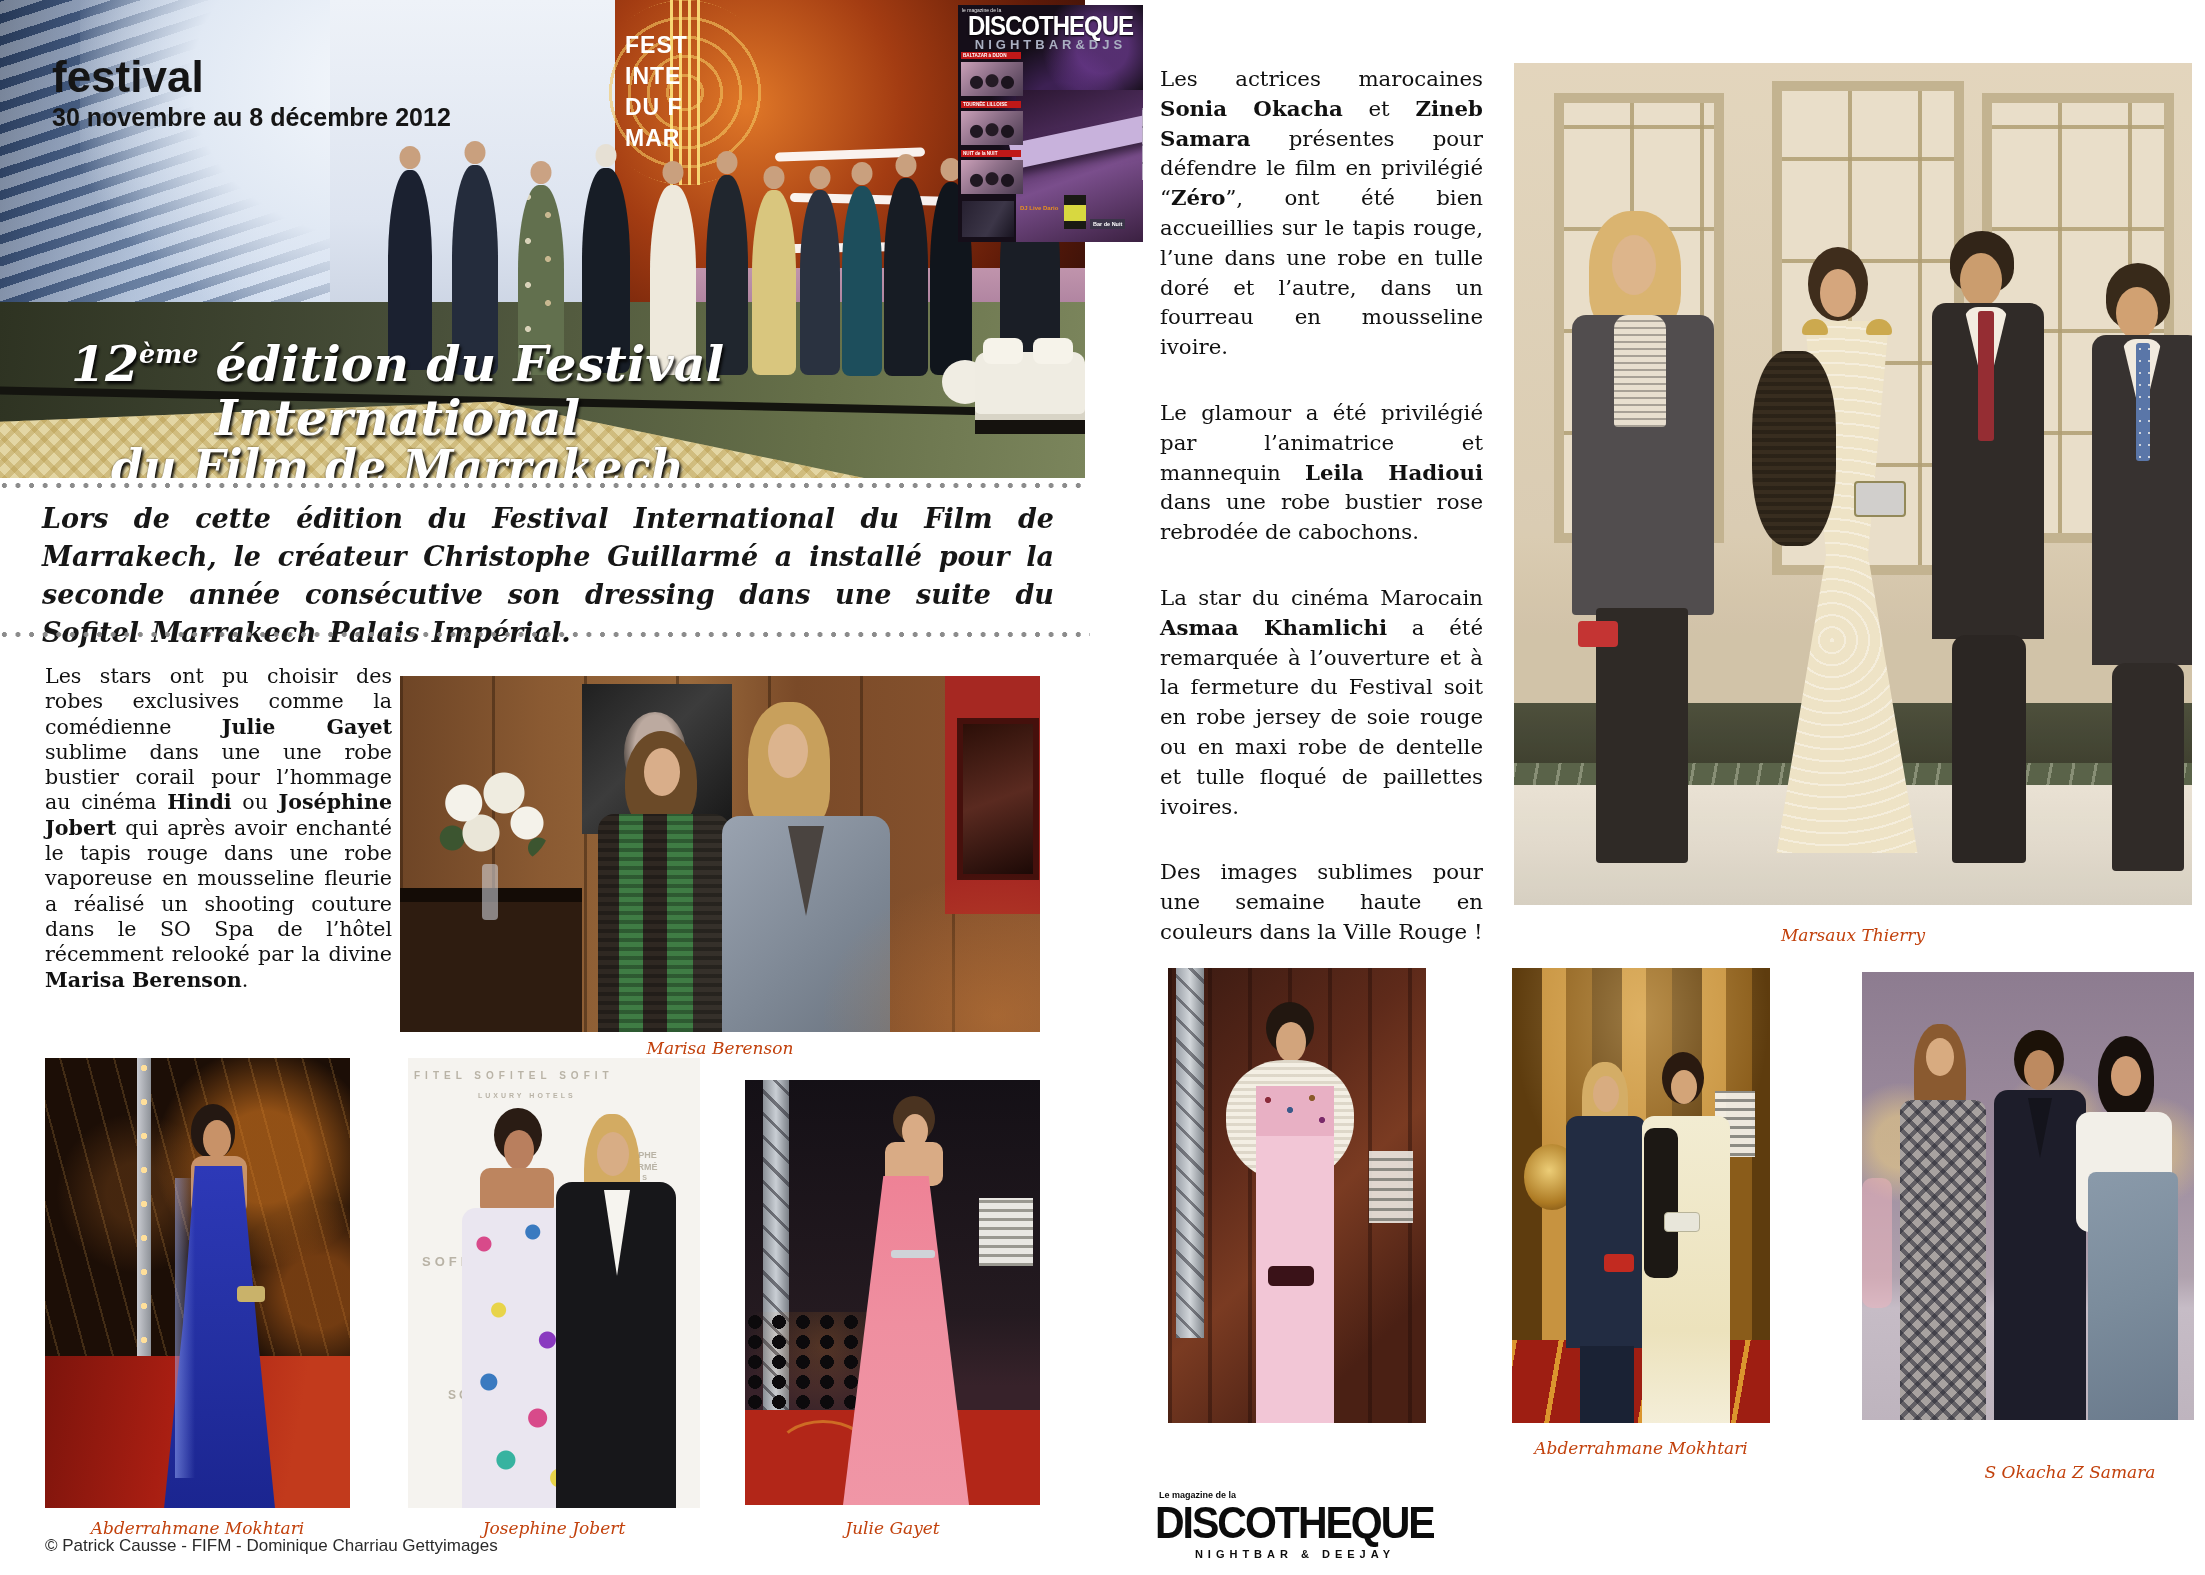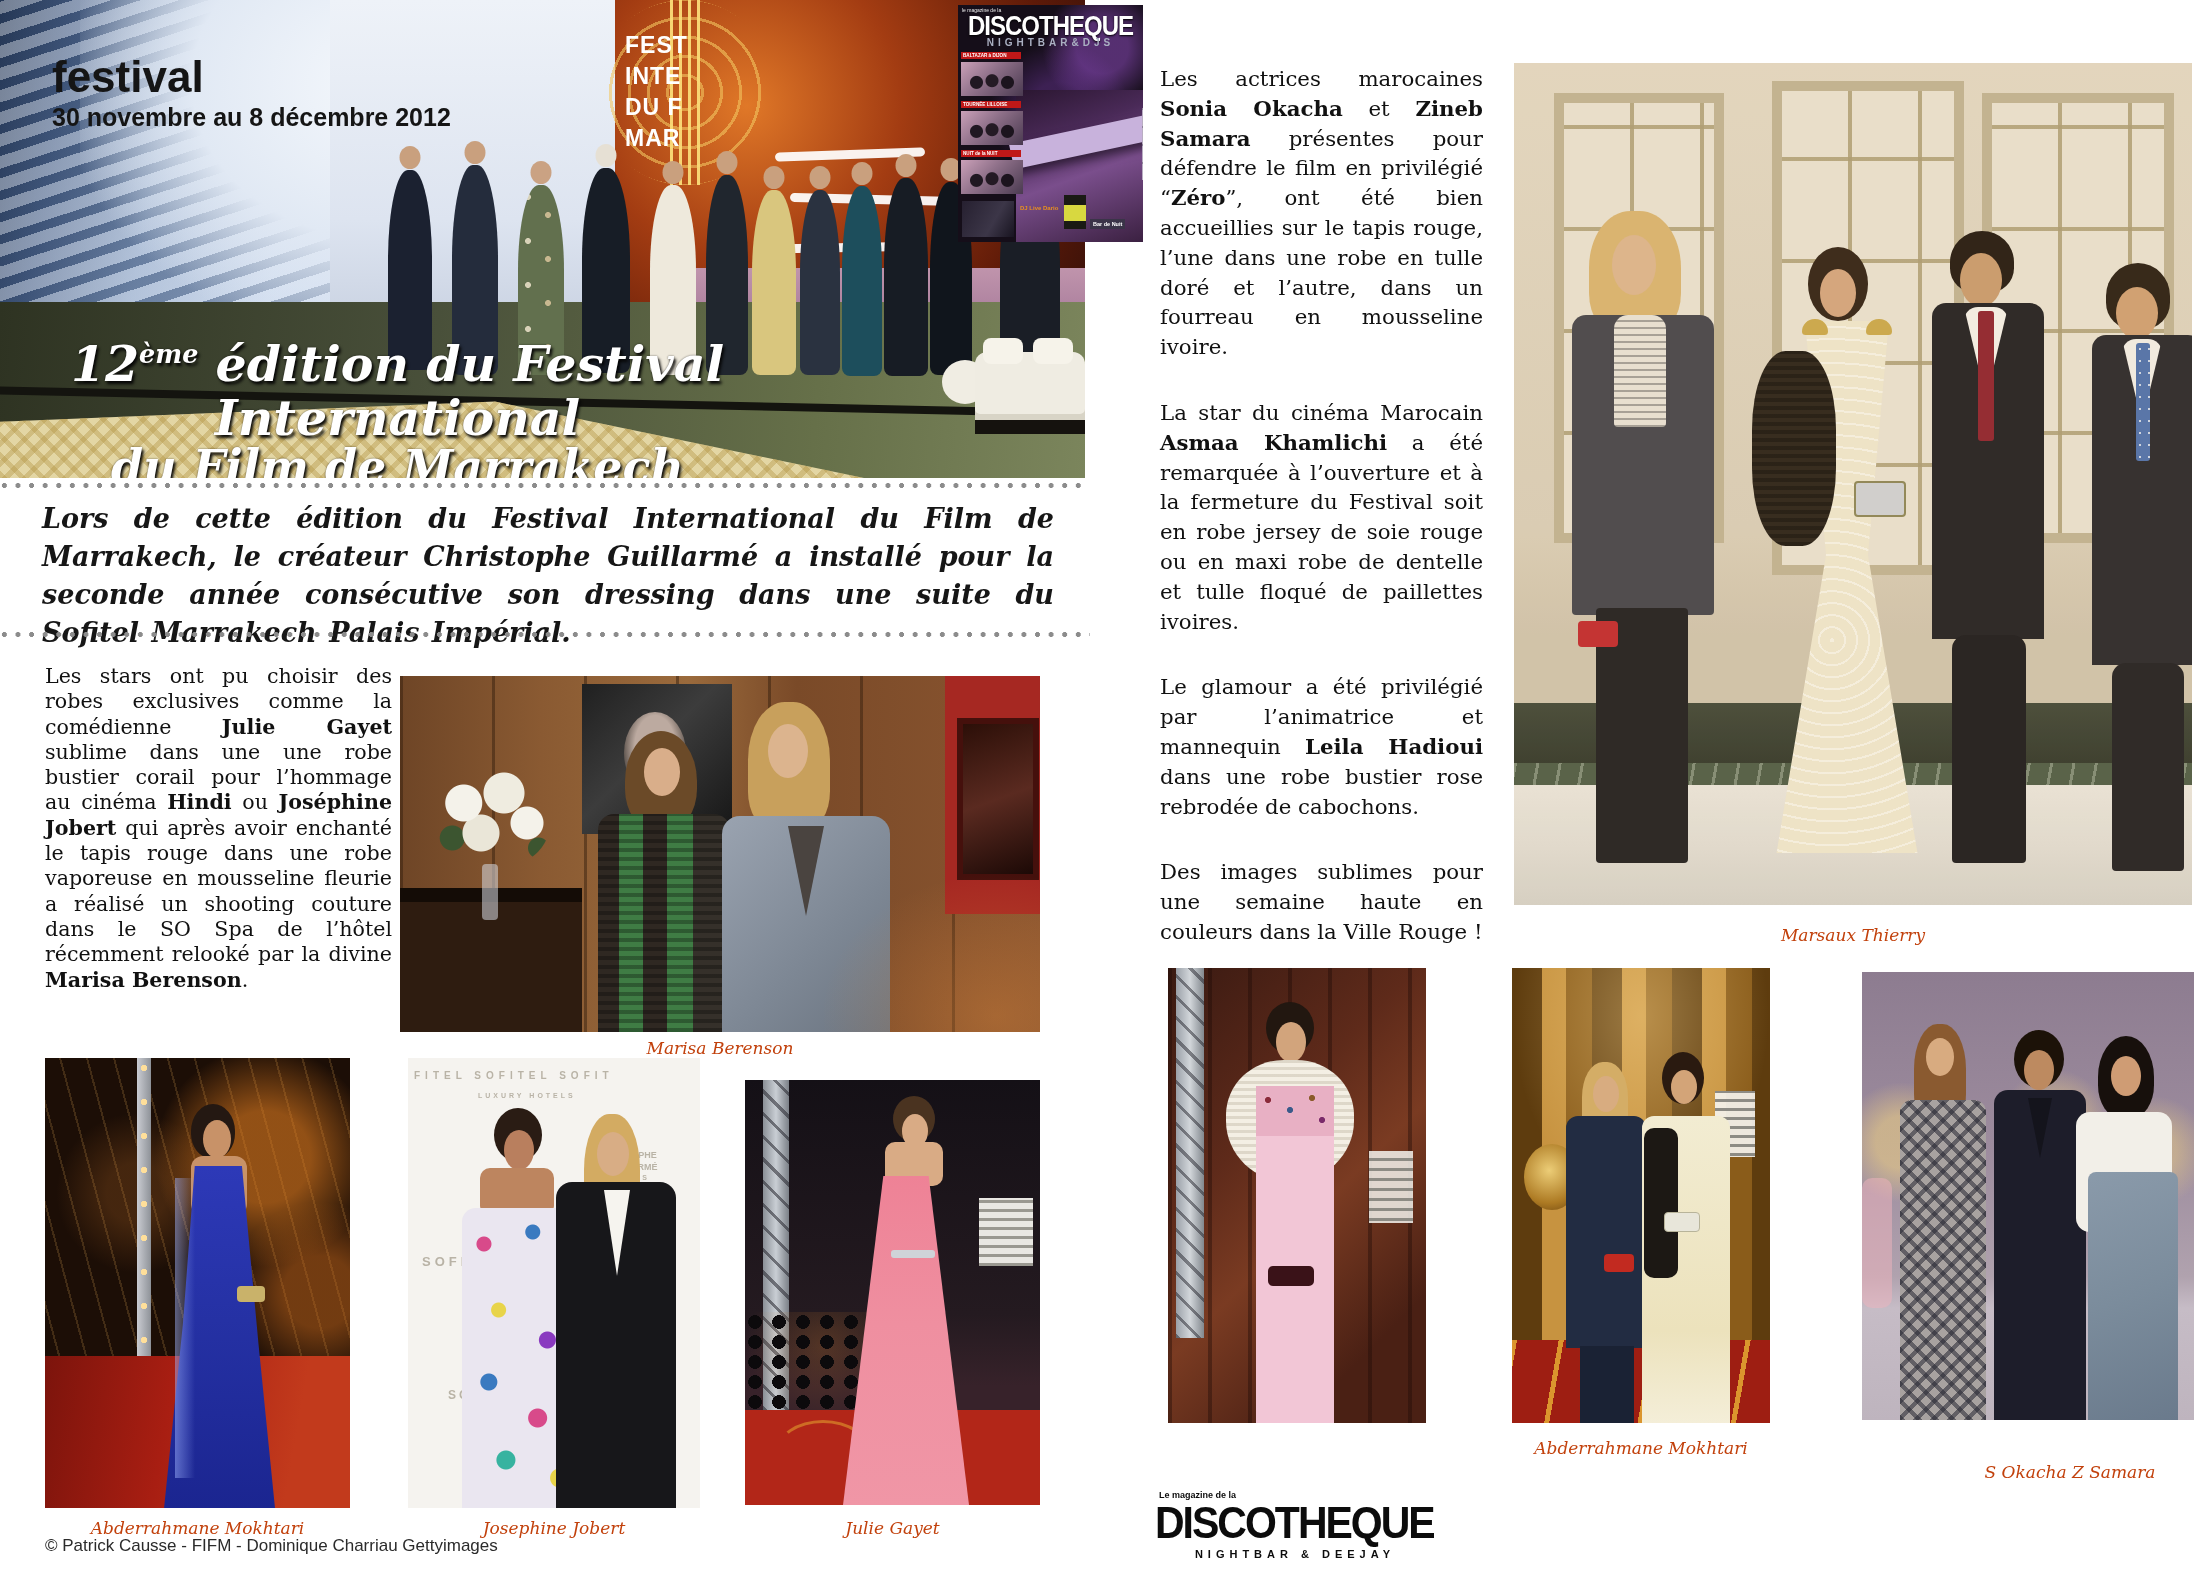--- a/index.html
+++ b/index.html
@@ -39,21 +39,21 @@
   .cover .bartop{position:absolute;left:-6px;top:38px;width:150px;height:26px;background:#c8b2dc;
      transform:rotate(-12deg);box-shadow:0 6px 10px rgba(0,0,0,.5);}
   .cover .cabinet{position:absolute;left:126px;top:18px;width:44px;height:72px;background:#b9aec2;
      background-image:linear-gradient(#8d8298 2px,rgba(0,0,0,0) 2px);background-size:100% 18px;}
   .cover .mast{position:absolute;left:4px;top:2px;font-family:"Liberation Sans",sans-serif;
      font-size:5px;color:#eee;}
   .cover .ttl{position:absolute;left:2px;top:7px;width:181px;text-align:center;color:#fff;
      font-family:"Liberation Sans",sans-serif;font-weight:bold;font-size:24px;letter-spacing:-1px;
      transform:scaleY(1.12);text-shadow:0 1px 2px #000;}
   .cover .sub{position:absolute;left:2px;top:32px;width:181px;text-align:center;color:#aab0c2;
-     font-family:"Liberation Sans",sans-serif;font-weight:bold;font-size:10px;letter-spacing:4px;}
+     font-family:"Liberation Sans",sans-serif;font-weight:bold;font-size:13px;letter-spacing:4px;}
   .cover .lab{position:absolute;background:#c01818;color:#fff;font-family:"Liberation Sans",sans-serif;
      font-weight:bold;font-size:4.6px;padding:1px 2px;width:56px;}
   .cover .thumb{position:absolute;width:62px;height:34px;
      background:linear-gradient(135deg,#caa0b8 0%,#8d6f88 45%,#4a3a50 100%);
      background-image:radial-gradient(circle at 25% 60%,#201822 0 6px,rgba(0,0,0,0) 7px),
        radial-gradient(circle at 50% 55%,#241a24 0 6px,rgba(0,0,0,0) 7px),
        radial-gradient(circle at 75% 60%,#1c141e 0 6px,rgba(0,0,0,0) 7px),
        linear-gradient(135deg,#caa0b8 0%,#8d6f88 45%,#4a3a50 100%);}
   .cover .djl{position:absolute;color:#e89020;font-family:"Liberation Sans",sans-serif;font-weight:bold;font-size:6px;}
   .cover .barnuit{position:absolute;background:#3a3448;color:#fff;font-family:"Liberation Sans",sans-serif;
@@ -469,22 +469,22 @@
     <div class="chest"></div>
     <div class="gown"></div>
     <div class="belt"></div>
   </div>
   <div class="caption" style="left:745px;top:1518px;width:295px;">Julie Gayet</div>
 
   <div class="credit">© Patrick Causse - FIFM - Dominique Charriau Gettyimages</div>
 
   <div class="bodycol rightbody">
     <p><span>Les actrices marocaines </span><b>Sonia Okacha</b><span> et </span><b>Zineb Samara</b><span> présentes pour défendre le film en privilégié “</span><b>Zéro</b><span>”, ont été bien accueillies sur le tapis rouge, l’une dans une robe en tulle doré et l’autre, dans un fourreau en mousseline ivoire.</span></p>
+    <p><span>Le glamour a été privilégié par l’animatrice et mannequin </span><b>Leila Hadioui</b><span> dans une robe bustier rose rebrodée de cabochons.</span></p>
     <p><span>La star du cinéma Marocain </span><b>Asmaa Khamlichi</b><span> a été remarquée à l’ouverture et à la fermeture du Festival soit en robe jersey de soie rouge ou en maxi robe de dentelle et tulle floqué de paillettes ivoires.</span></p>
-    <p><span>Le glamour a été privilégié par l’animatrice et mannequin </span><b>Leila Hadioui</b><span> dans une robe bustier rose rebrodée de cabochons.</span></p>
     <p><span>Des images sublimes pour une semaine haute en couleurs dans la Ville Rouge !</span></p>
   </div>
 
   <div class="ph bigr">
     <div class="win" style="left:40px;top:30px;width:150px;height:430px;"></div>
     <div class="win" style="left:258px;top:18px;width:172px;height:474px;"></div>
     <div class="win" style="left:468px;top:30px;width:172px;height:430px;"></div>
     <div class="skirt"></div>
     <div class="floor"></div>
     <div class="marbleband"></div>

